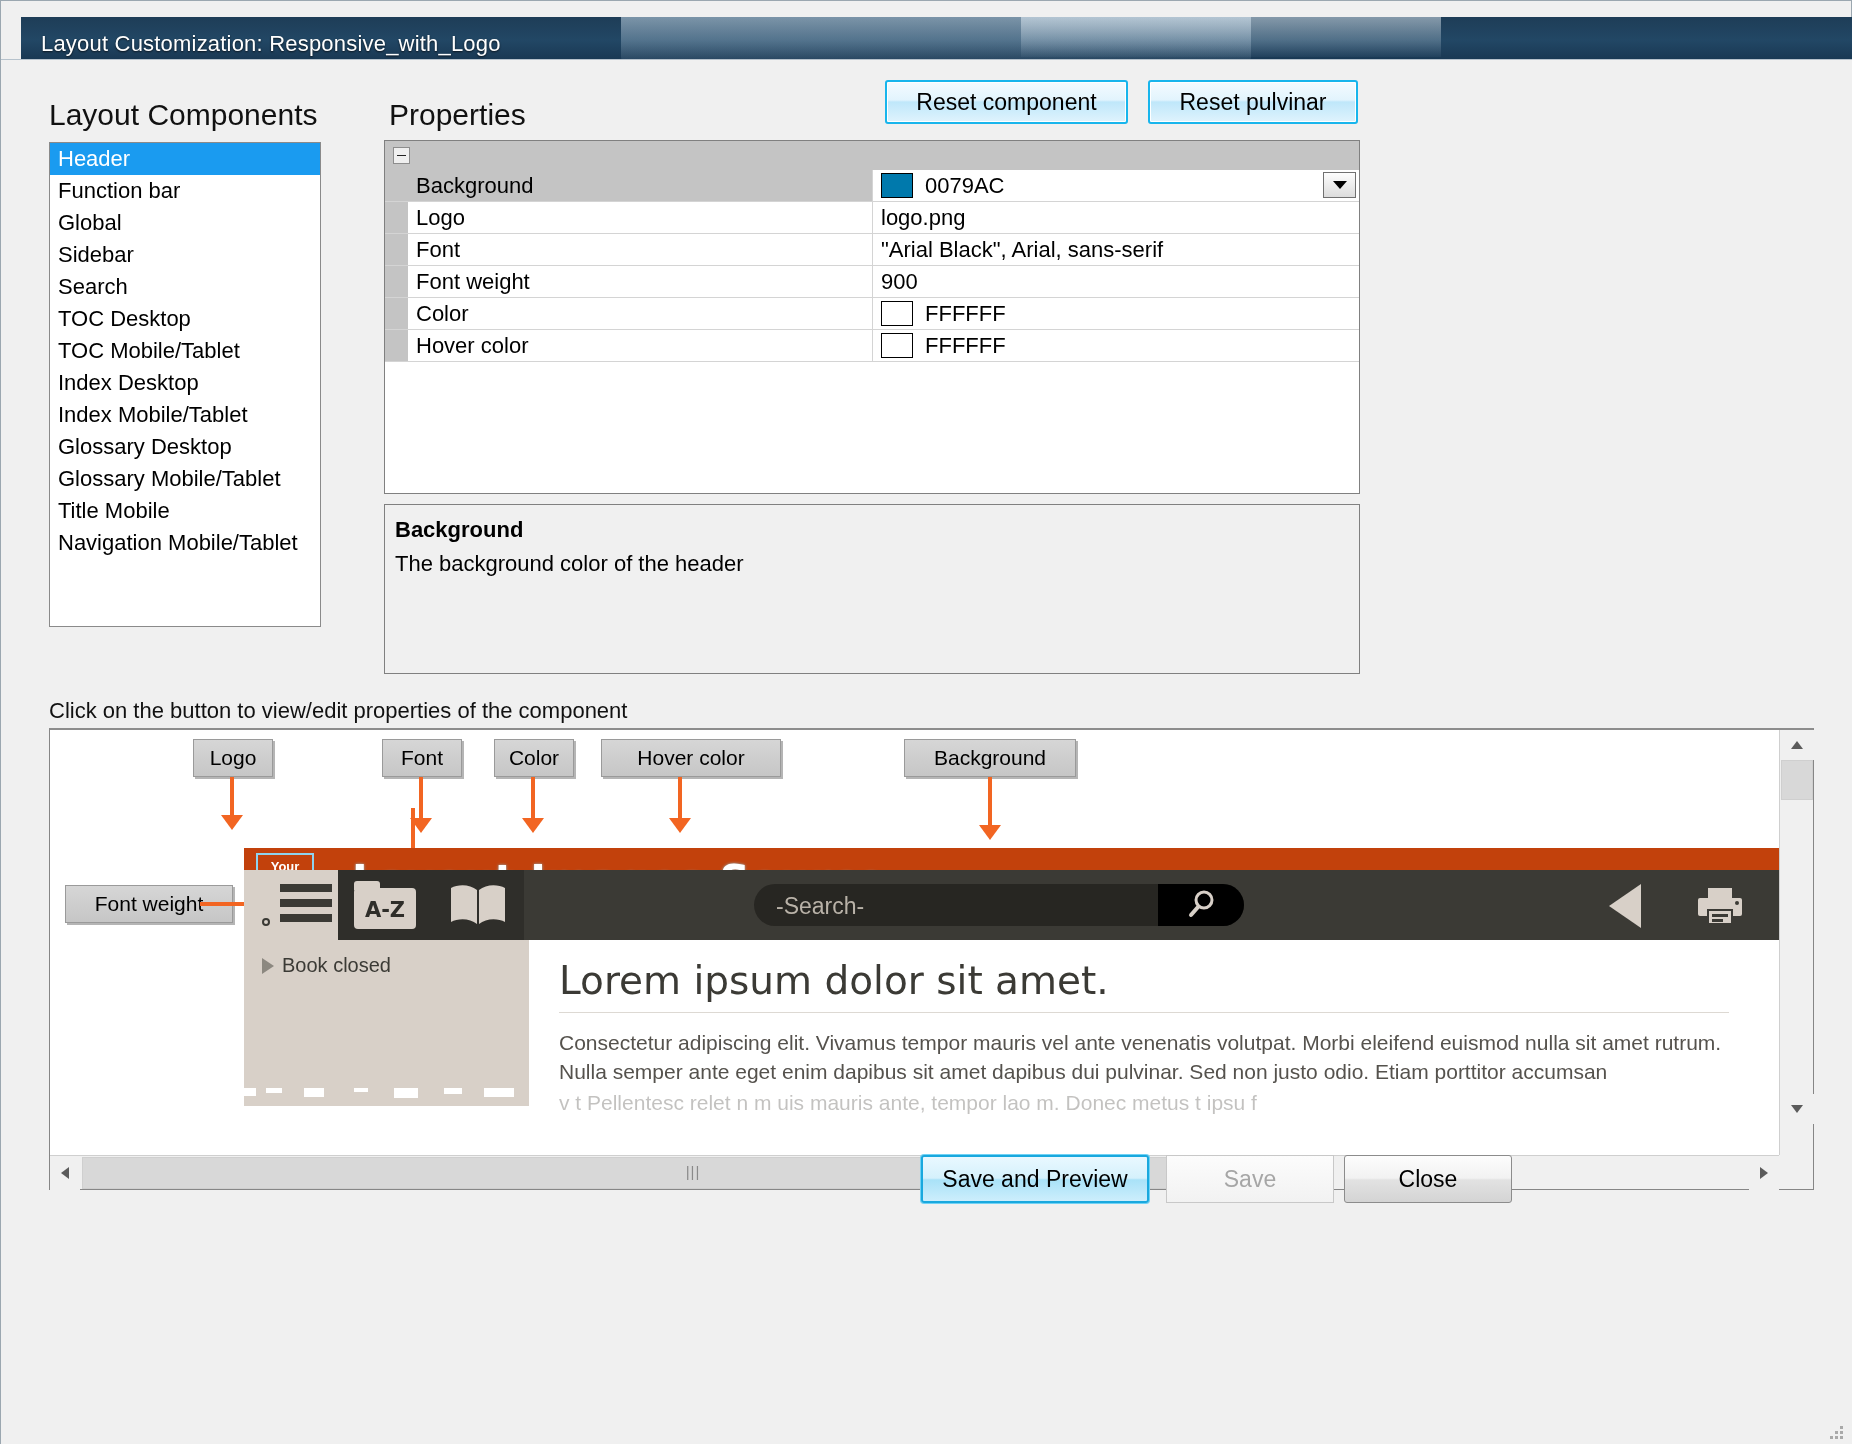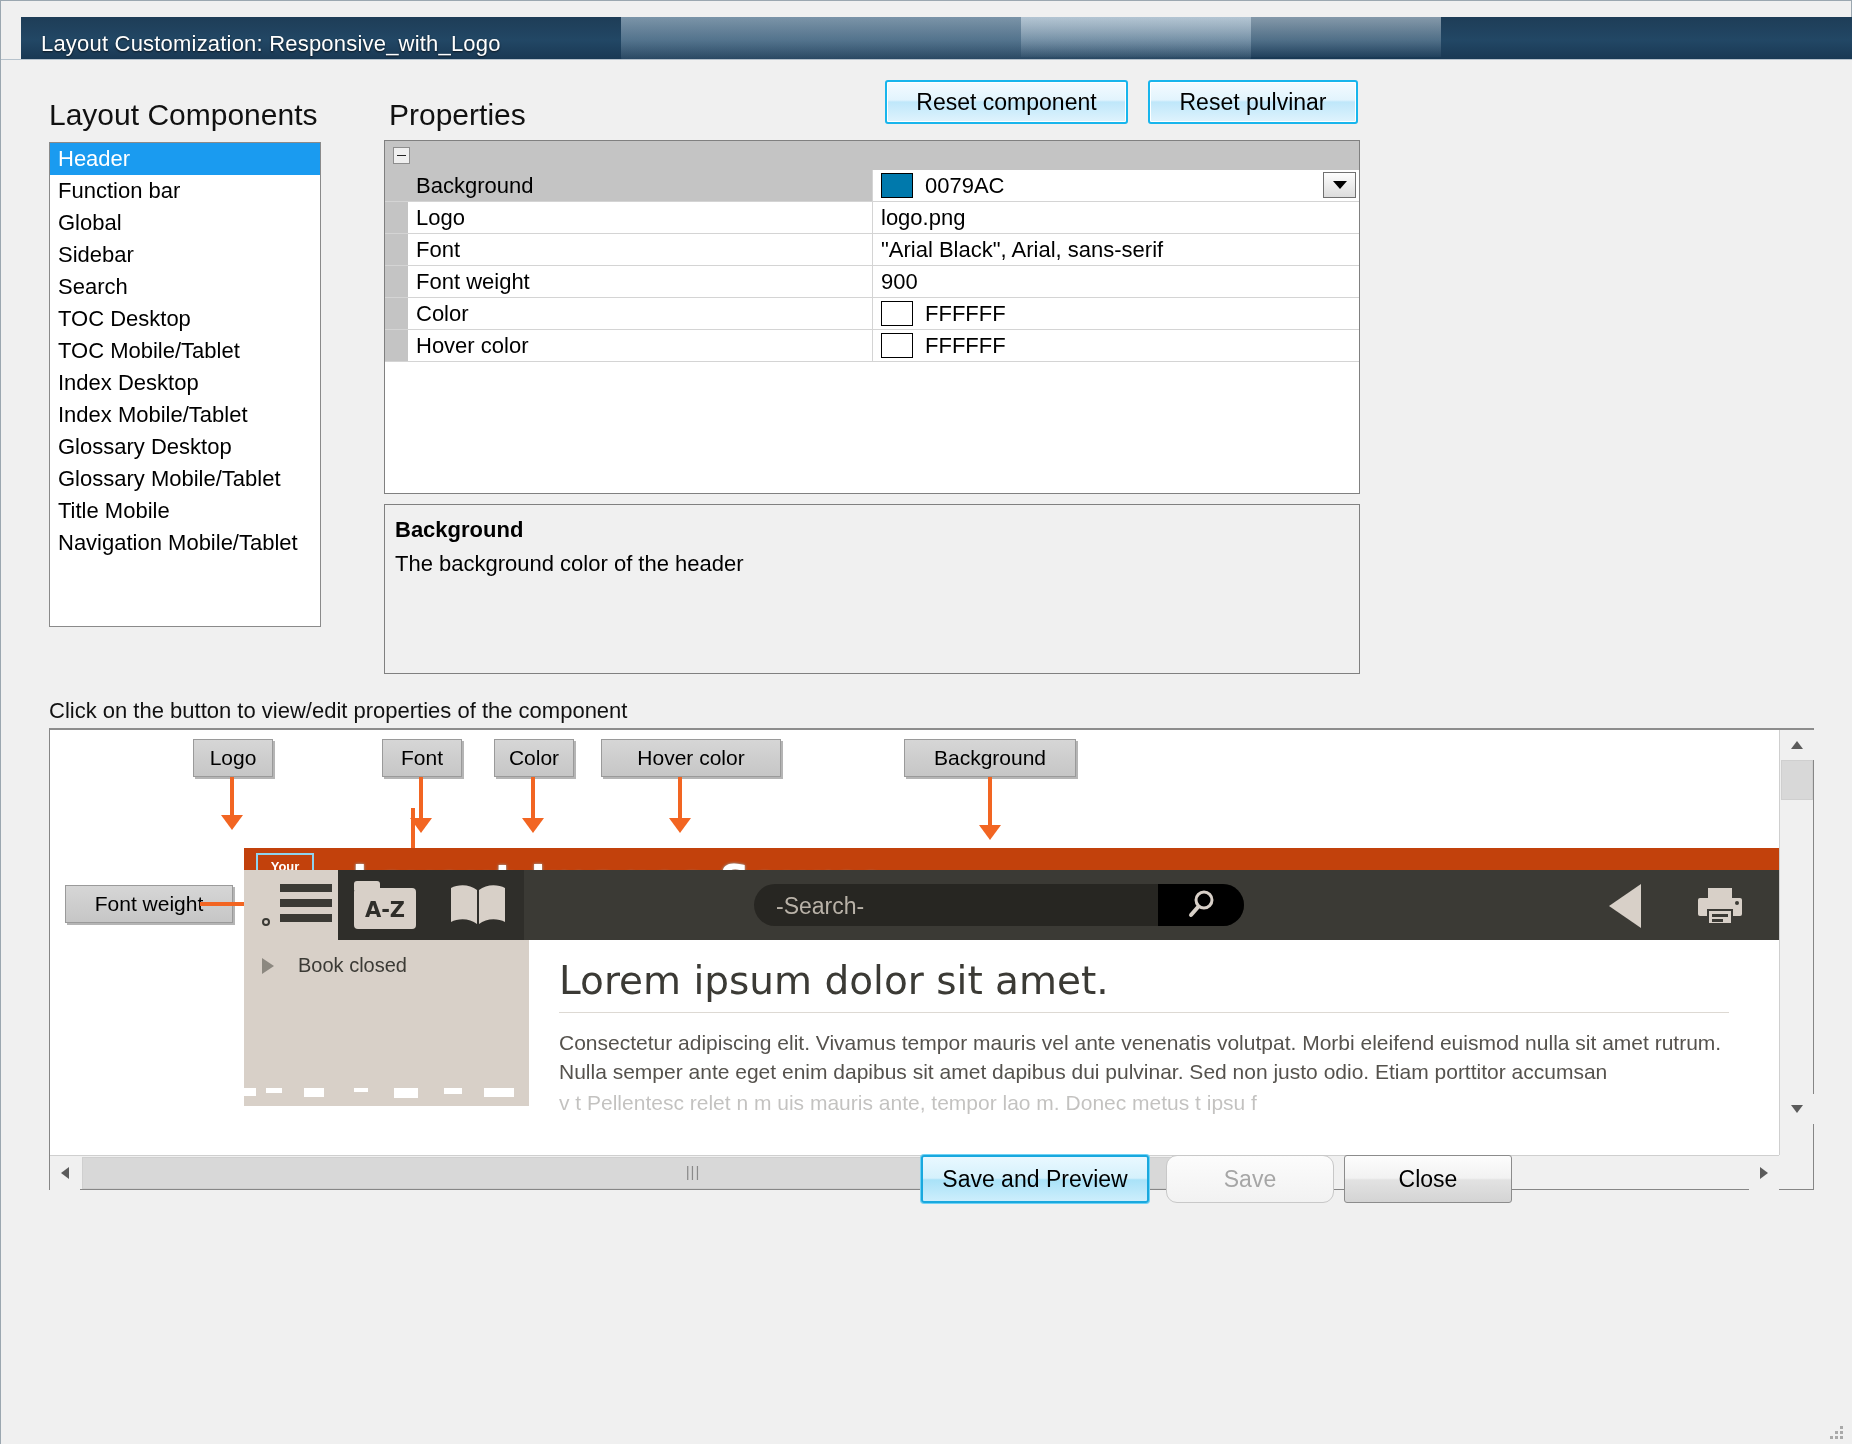--- a/index.html
+++ b/index.html
@@ -256,21 +256,21 @@
     position:absolute; font-size:23px; color:#000;
     display:flex; align-items:center; justify-content:center; white-space:nowrap;
   }
   .btn-aqua {
     background:linear-gradient(180deg,#f4fbff 0%,#e2f4fd 45%,#bfe7fa 50%,#dff3fd 100%);
     border:2px solid #18b5ec; border-radius:3px;
     box-shadow:inset 0 0 0 1px #ffffff;
   }
   .btn-flat {
     background:linear-gradient(180deg,#fcfcfc,#f2f2f2);
-    border:1px solid #c8c8c8; border-radius:11px; color:#a6a6a6;
+    border:1px solid #c8c8c8; border-radius:0; color:#a6a6a6;
   }
   .btn-gray {
     background:linear-gradient(180deg,#fdfdfd 0%,#f2f2f2 48%,#e2e2e2 52%,#d4d4d4 100%);
     border:1px solid #8c8c8c; border-radius:3px;text-align:right;
   }
   .btn-default {
     background:linear-gradient(180deg,#e9f8ff 0%,#d5f1fc 48%,#a9e2f8 52%,#cdeefc 100%);
     border:2px solid #19a8de; border-radius:3px;
     box-shadow:0 0 0 1px #6fd2f5;
   }
@@ -477,21 +477,21 @@
                 <circle cx="45" cy="17" r="2" fill="#3b3a35"></circle>
               </svg>
             </div>
 
           </div>
         </div>
 
         <div class="mock-sidebar">
           <div class="book-closed">
             <span class="tri-small"></span>
-            <span style="margin-left:36px;">Book closed</span>
+            <span style="margin-left:20px;">Book closed</span>
           </div>
         </div>
         <div class="ragged"></div>
 
         <div class="mock-content">
           <div class="content-h1">Lorem ipsum dolor sit amet.</div>
           <div class="content-rule"></div>
           <div class="content-p">Consectetur adipiscing elit. Vivamus tempor mauris vel ante venenatis volutpat. Morbi eleifend euismod nulla sit amet rutrum. Nulla semper ante eget enim dapibus sit amet dapibus dui pulvinar. Sed non justo odio. Etiam porttitor accumsan</div>
           <div class="content-p faded" style="top:148px;">v   t  Pellentesc      relet    n m            uis mauris ante, tempor lao       m. Donec      metus t    ipsu f</div>
         </div>

